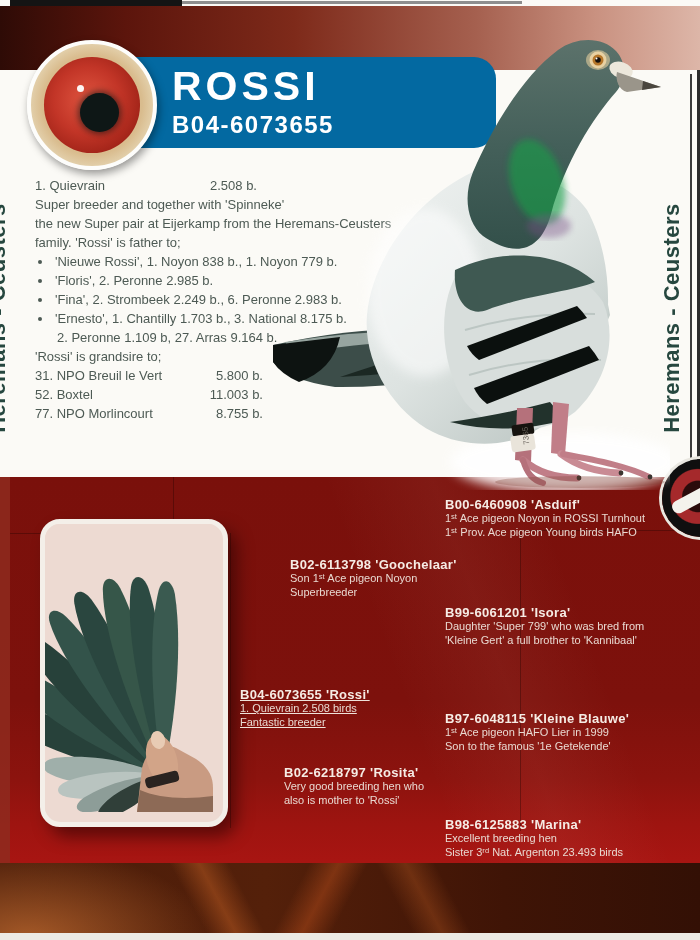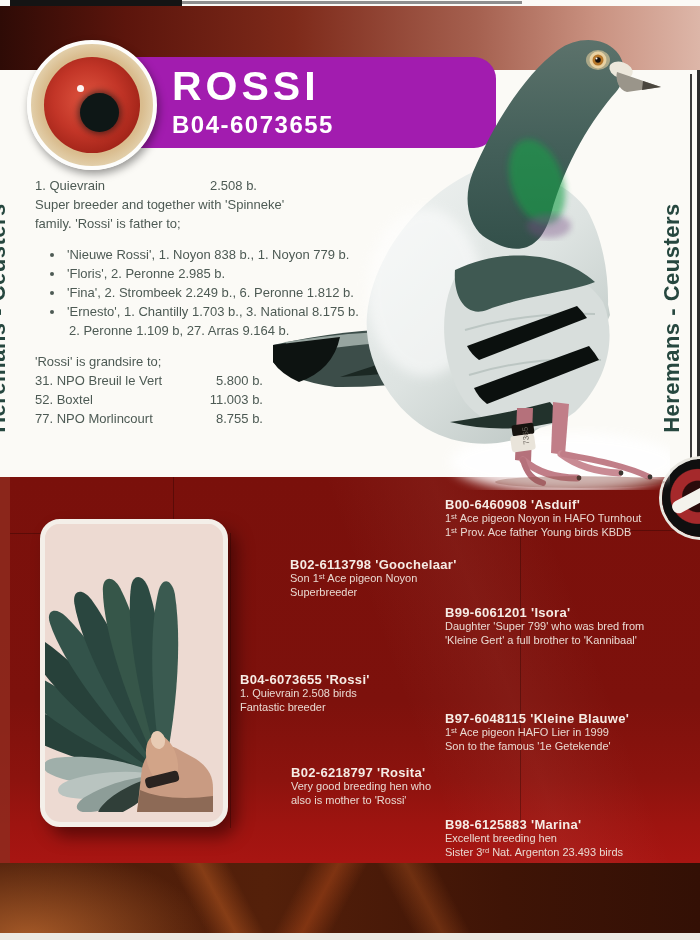--- a/index.html
+++ b/index.html
@@ -8,41 +8,41 @@
 
   
   .scan-bar-black{position:absolute;left:10px;top:0;width:172px;height:6px;background:#141414;}
   .scan-bar-gray{position:absolute;left:182px;top:1px;width:340px;height:3px;background:#8e8e8e;}
 
   
   .top-band{position:absolute;left:0;top:6px;width:700px;height:64px;
     background:linear-gradient(90deg,#2e0b06 0%,#5c150c 18%,#7e2a1a 42%,#a5604f 68%,#c99180 85%,#ddb6a8 100%);}
 
   
-  .header-bar{position:absolute;left:60px;top:57px;width:436px;height:91px;background:#a21caf;
+  .header-bar{position:absolute;left:60px;top:57px;width:436px;height:91px;background:#0369a1;
     border-radius:12px 22px 22px 12px;}
   .title{position:absolute;left:112px;top:6px;color:#fff;font-size:41px;font-weight:bold;letter-spacing:4px;}
   .ring-no{position:absolute;left:112px;top:54px;color:#fff;font-size:24px;font-weight:bold;letter-spacing:1.5px;}
 
   
   .eye-photo{position:absolute;left:27px;top:40px;width:122px;height:122px;border-radius:50%;
     border:4px solid #fdfdfb;box-shadow:2px 4px 9px rgba(0,0,0,.4);
     background:radial-gradient(circle at 50% 50%,#d9bc8e 58%,#e9dcbd 80%,#f3ecd8 100%);}
   .eye-iris{position:absolute;left:11%;top:11%;width:78%;height:78%;border-radius:50%;
     background:radial-gradient(circle at 45% 45%,#e05540 0%,#c23527 45%,#a02318 75%,#7e1c14 100%);}
   .eye-pupil{position:absolute;left:40%;top:40%;width:32%;height:32%;border-radius:50%;background:#0e1716;
     box-shadow:0 0 6px 2px rgba(10,20,18,.6);}
   .eye-catch{position:absolute;left:38%;top:34%;width:7px;height:7px;border-radius:50%;background:#fff;opacity:.95;}
 
   
   .results{position:absolute;left:35px;top:176px;width:405px;color:#4d5a54;font-size:13px;line-height:19px;}
   .res-row{display:flex;}
   .res-place{width:152px;}
   .res-birds{width:70px;text-align:right;}
-  ul.fathers{margin:12px;padding:0 0 0 18px;list-style:disc;}
+  ul.fathers{margin:0;padding:0 0 0 18px;list-style:disc;}
   ul.fathers li{padding-left:2px;}
   ul.fathers li.cont{list-style:none;margin-left:2px;}
   .gs-row{display:flex;gap:6px;}
   .gs-place{width:152px;}
   .gs-birds{width:70px;text-align:right;}
 
   
   .side-label{position:absolute;width:330px;height:36px;transform-origin:0 0;transform:rotate(-90deg);
     color:#26473f;font-size:22px;font-weight:bold;letter-spacing:.5px;text-align:center;}
   .side-left{left:-15px;top:483px;}
@@ -83,23 +83,23 @@
   .wing-box{position:absolute;left:40px;top:519px;width:178px;height:298px;border-radius:20px;
     border:5px solid #f4efe9;background:#eddad2;box-shadow:9px 10px 16px rgba(30,0,0,.5);overflow:hidden;}
 
   
   .entry{position:absolute;color:#efe2da;width:230px;}
   .entry .e-ring{font-size:13px;font-weight:bold;color:#f6ece5;letter-spacing:.3px;}
   .entry .e-line{font-size:11px;line-height:13.5px;color:#e9d9d1;}
   .e1{left:445px;top:497px;}
   .e2{left:290px;top:557px;}
   .e3{left:445px;top:605px;}
-  .e4{left:240px;top:672px;}
+  .e4{left:240px;top:687px;text-decoration:underline;}
   .e5{left:445px;top:711px;}
-  .e6{left:291px;top:765px;}
+  .e6{left:284px;top:765px;}
   .e7{left:445px;top:817px;}
 
   
   .pigeon{position:absolute;left:265px;top:30px;width:405px;height:460px;}
 </style>
 </head>
 <body>
 
 <div id="page">
 
@@ -122,25 +122,26 @@
     <div class="eye-pupil"></div>
     <div class="eye-catch"></div>
   </div>
 
   <div class="results">
     <div class="res-row">
       <span class="res-place">1. Quievrain</span>
       <span class="res-birds">2.508 b.</span>
     </div>
     <div>Super breeder and together with 'Spinneke'</div>
+    <div>the new Super pair at Eijerkamp from the Heremans-Ceusters</div>
     <div>family.  'Rossi' is father to;</div>
     <ul class="fathers">
       <li>'Nieuwe Rossi', 1. Noyon 838 b., 1. Noyon 779 b.</li>
       <li>'Floris', 2. Peronne 2.985 b.</li>
-      <li>'Fina', 2. Strombeek 2.249 b., 6. Peronne 1.812 b.</li>
+      <li>'Fina', 2. Strombeek 2.249 b., 6. Peronne 2.983 b.</li>
       <li>'Ernesto', 1. Chantilly 1.703 b., 3. National 8.175 b.</li>
       <li class="cont">2. Peronne 1.109 b, 27. Arras 9.164 b.</li>
     </ul>
     <div>'Rossi' is grandsire to;</div>
     <div class="gs-row">
       <span class="gs-place">31. NPO Breuil le Vert</span>
       <span class="gs-birds">5.800 b.</span>
     </div>
     <div class="gs-row">
       <span class="gs-place">52. Boxtel</span>
@@ -215,22 +216,22 @@
         <ellipse cx="113" cy="216" rx="7" ry="9" transform="rotate(-16 113 216)" fill="#e8cbb4"></ellipse>
         <rect x="100" y="250" width="34" height="11" rx="4" transform="rotate(-14 117 255)" fill="#2a2320"></rect>
         <path d="M92 288 L96 262 C110 268 130 272 150 270 L168 268 L168 288 Z" fill="#b3males" opacity="0"></path>
         <path d="M92 288 L95 266 C112 274 140 276 168 272 L168 288 Z" fill="#8d6a56"></path>
       </g>
     </svg>
   </div>
 
   <div class="entry e1">
     <div class="e-ring">B00-6460908 'Asduif'</div>
-    <div class="e-line">1ˢᵗ Ace pigeon Noyon in HAFO Turnhout</div>
-    <div class="e-line">1ˢᵗ Prov. Ace father Young birds KBDB</div>
+    <div class="e-line">1ˢᵗ Ace pigeon Noyon in ROSSI Turnhout</div>
+    <div class="e-line">1ˢᵗ Prov. Ace pigeon Young birds HAFO</div>
   </div>
   <div class="entry e2">
     <div class="e-ring">B02-6113798 'Goochelaar'</div>
     <div class="e-line">Son 1ˢᵗ Ace pigeon Noyon</div>
     <div class="e-line">Superbreeder</div>
   </div>
   <div class="entry e3">
     <div class="e-ring">B99-6061201 'Isora'</div>
     <div class="e-line">Daughter 'Super 799' who was bred from</div>
     <div class="e-line">'Kleine Gert' a full brother to 'Kannibaal'</div>

